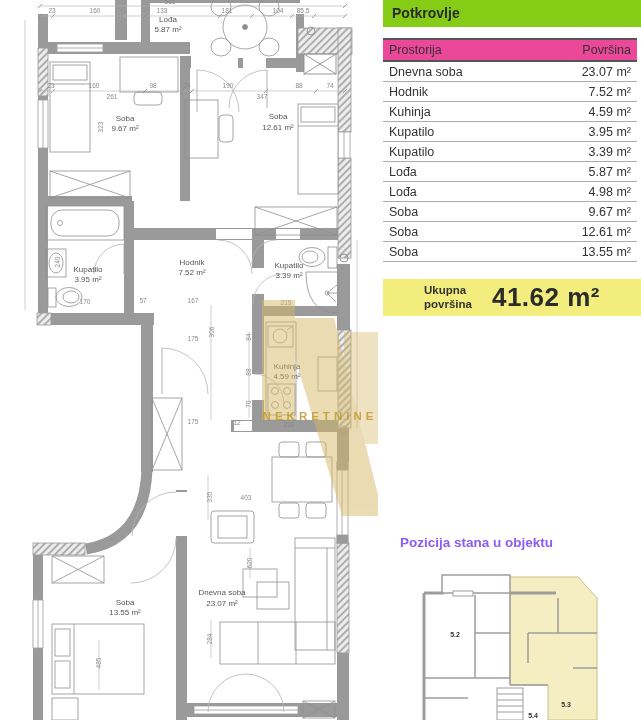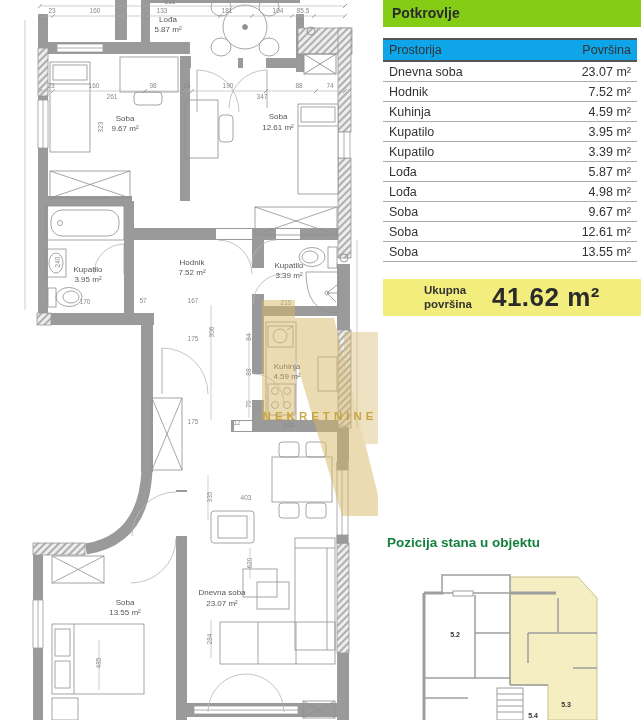--- a/index.html
+++ b/index.html
@@ -13,34 +13,34 @@
   .panel-title{
     margin-left:5px;background:#84cc16;padding:5px 9px 6px 9px;
     font-size:14px;font-weight:bold;color:#2b2b2b;
   }
   table.areas{
     margin:11px 4px 0 5px;width:254px;border-collapse:collapse;
     font-size:12.5px;color:#333;
     border-top:2px solid #555;
   }
   table.areas th{
-    background:#0ea5e9;font-weight:normal;padding:3px 6px;
+    background:#ec4899;font-weight:normal;padding:3px 6px;
     border-bottom:2px solid #555;text-align:left;
   }
   table.areas th.num, table.areas td.num{text-align:right;}
   table.areas td{
     padding:2.5px 6px;border-bottom:1px solid #ababab;white-space:nowrap;
   }
   .total-bar{
     margin-left:5px;margin-top:17px;background:#f2ed7d;
     display:flex;align-items:center;padding:4px 8px;height:29px;justify-content:center;
   }
   .total-label{font-size:11.5px;font-weight:bold;line-height:1.2;color:#333;}
   .total-value{font-size:26px;font-weight:bold;margin-left:20px;color:#2b2b2b;letter-spacing:.5px;}
-  .pos-title{position:absolute;top:535px;left:9px;font-size:13.5px;font-weight:bold;color:#15803d;}
+  .pos-title{position:absolute;top:535px;left:22px;font-size:13.5px;font-weight:bold;color:#8b5cf6;}
   .minimap{position:absolute;top:573px;left:0;}
   svg text{font-family:"Liberation Sans","DejaVu Sans",sans-serif;}
   .dim{font-size:6.5px;fill:#8a8a8a;}
   .rlabel{font-size:8px;fill:#555;}
   .mlabel{font-size:7px;font-weight:bold;fill:#333;}
 </style>
 </head>
 <body>
 
 <div class="plan-wrap">

